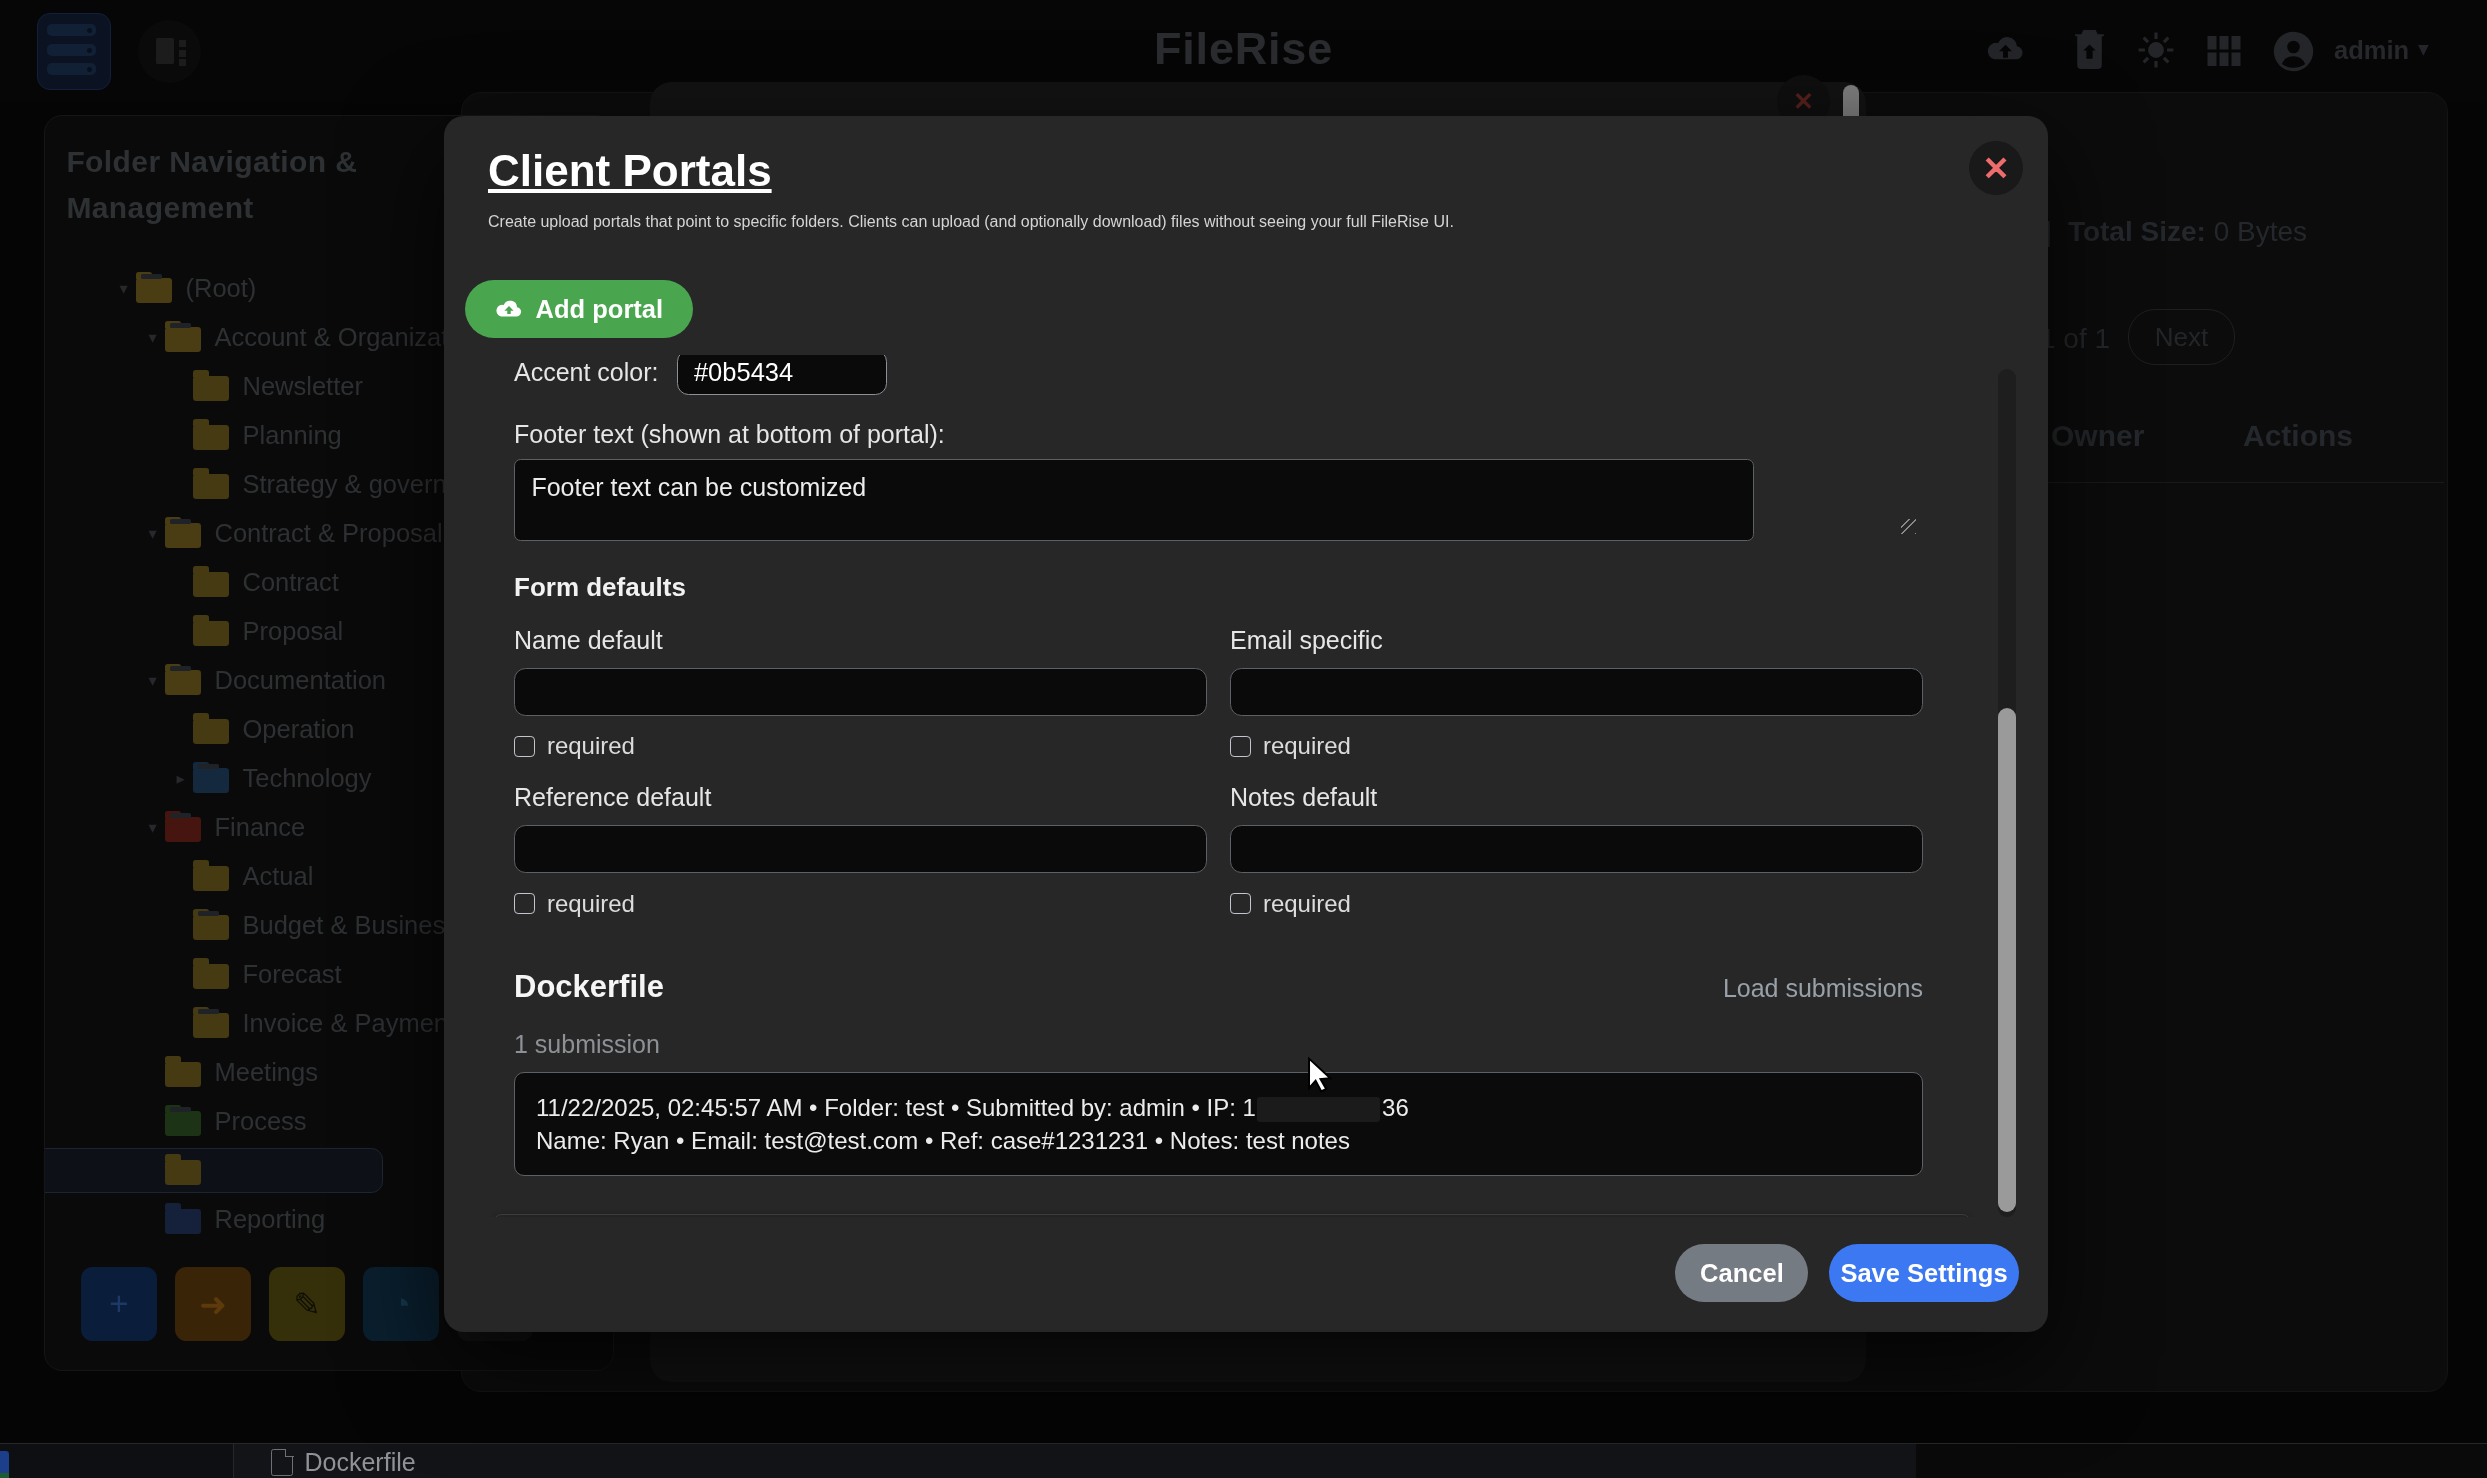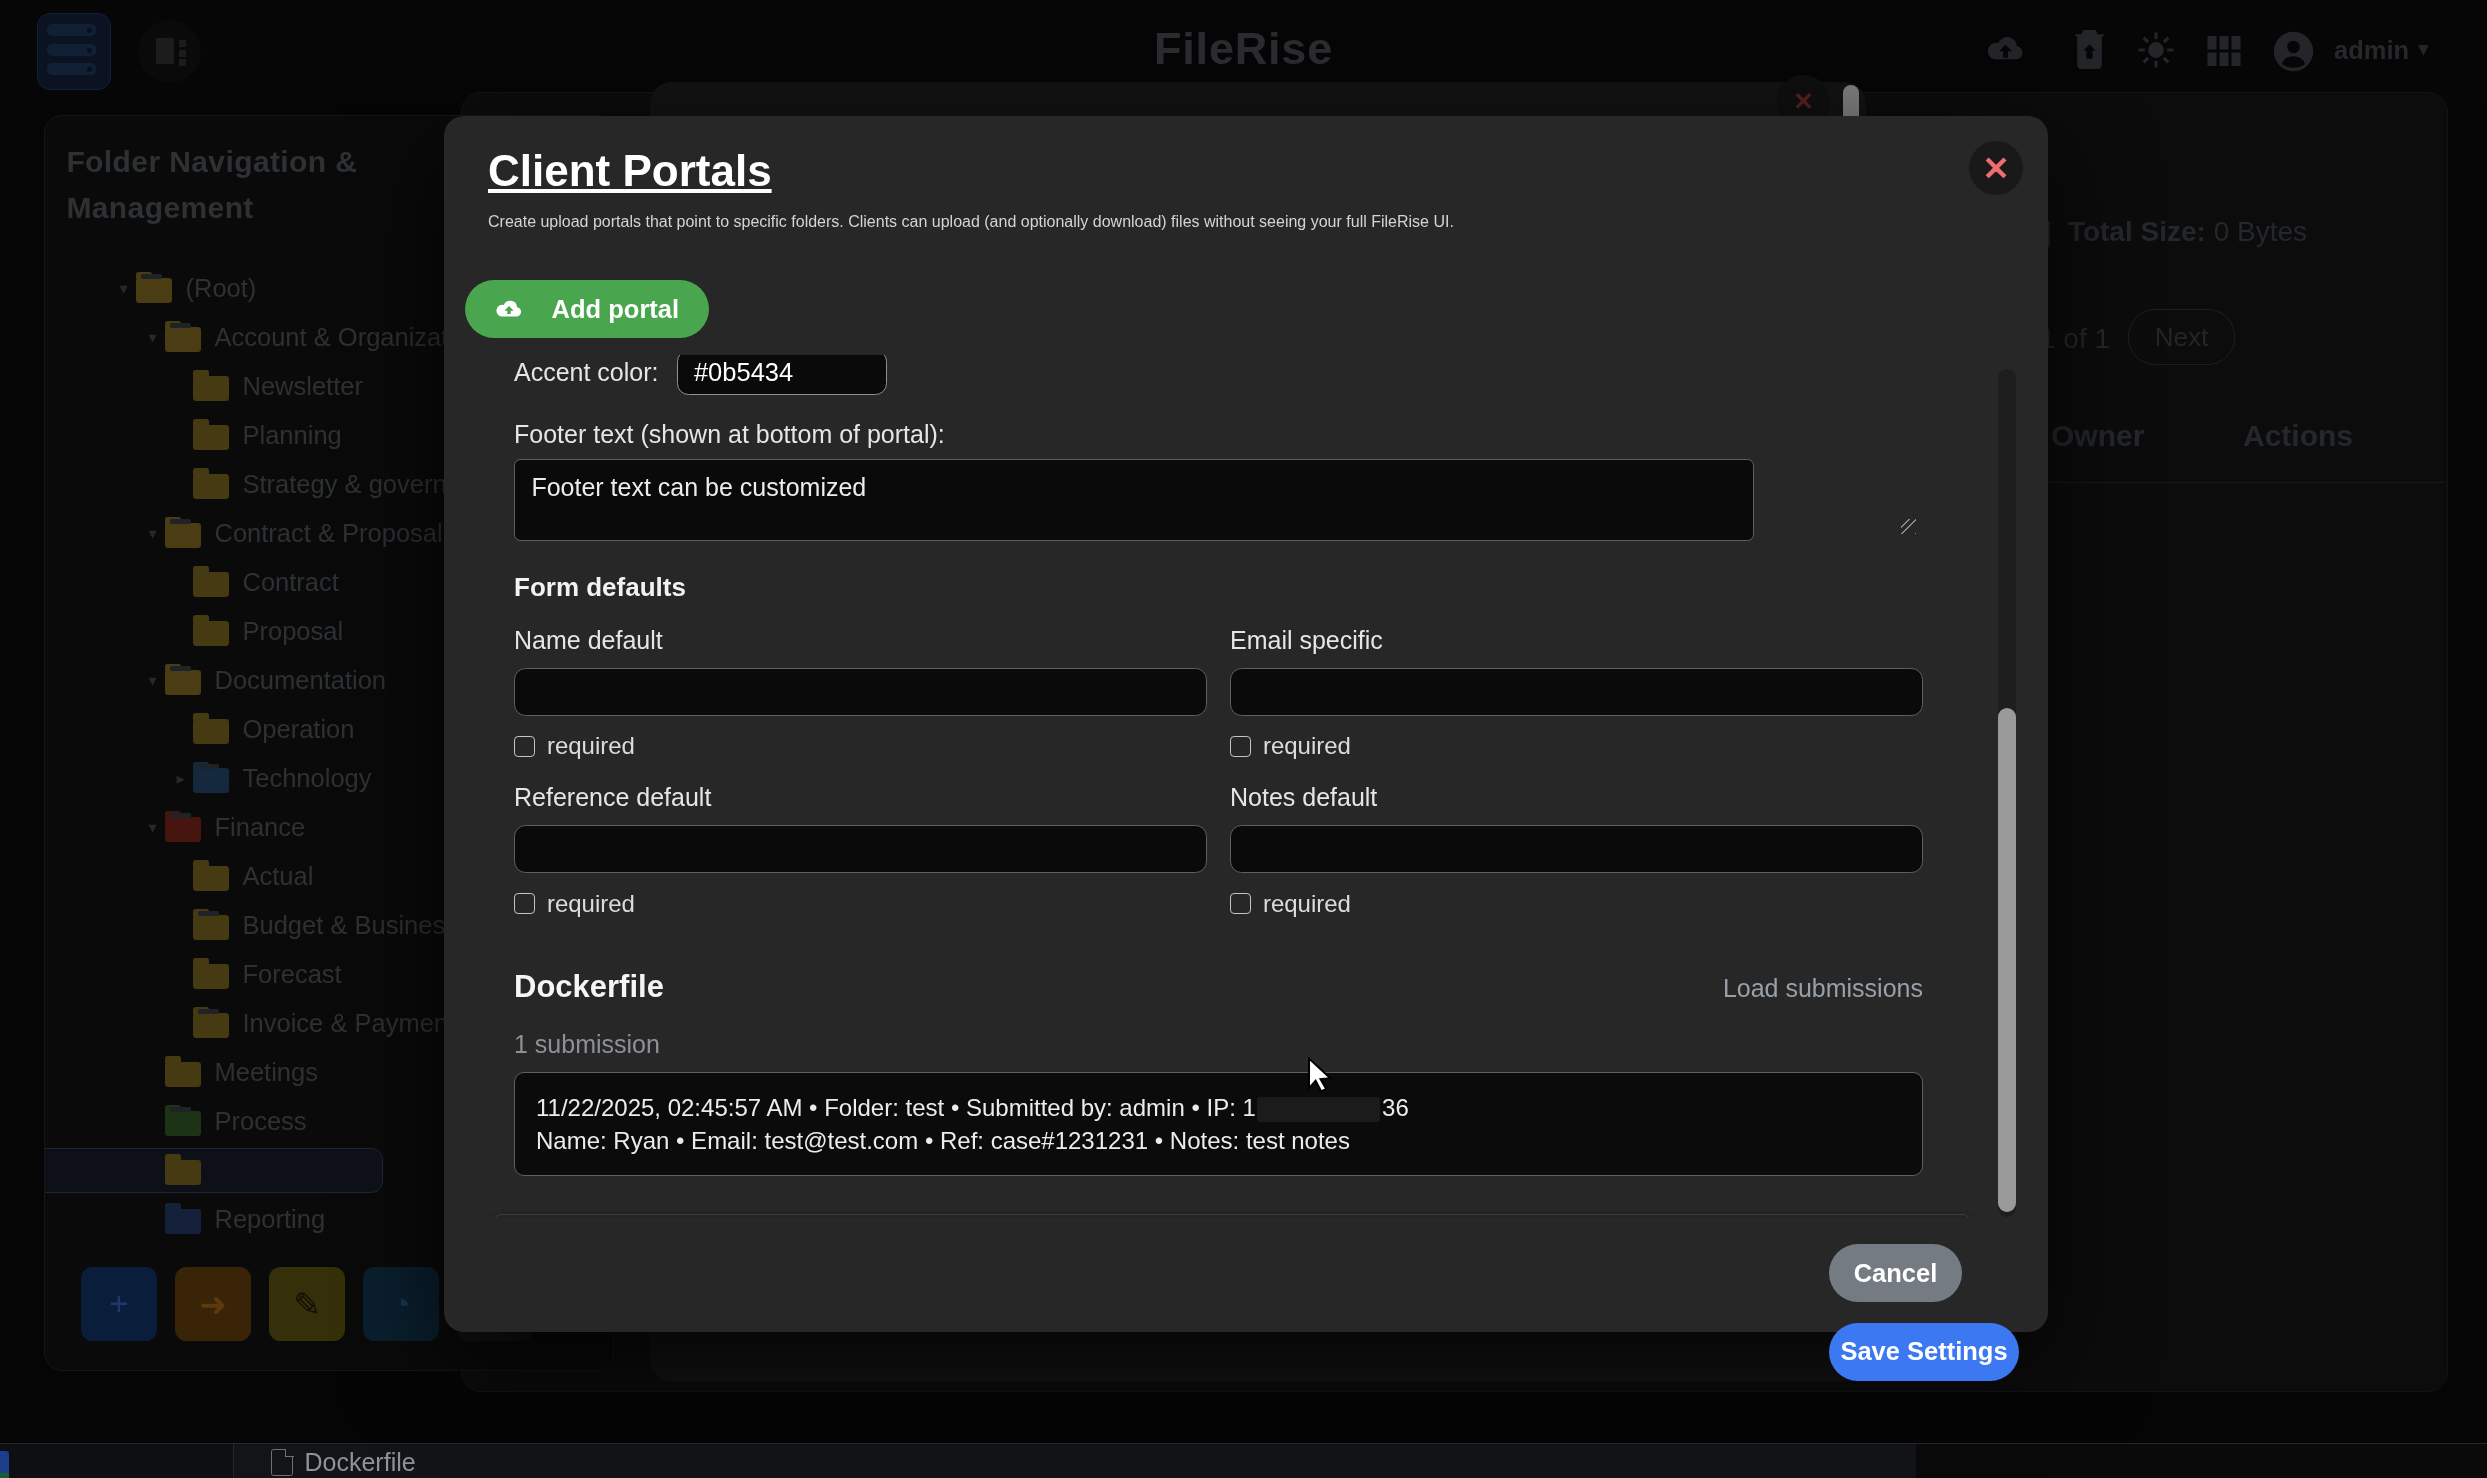--- a/index.html
+++ b/index.html
@@ -61,21 +61,21 @@
   #statusbar-right{position:absolute;left:1916px;top:0;width:571px;height:35px;background:#0a0a0b;}
 
   
   #modal{left:444px;top:116px;width:1604px;height:1216px;background:#272727;border-radius:20px;
          box-shadow:0 33px 99px rgba(0,0,0,.75);}
   #modal-title{position:absolute;left:44px;top:30px;font-size:44px;font-weight:bold;color:#fff;text-decoration:underline;}
   #modal-subtitle{position:absolute;left:44px;top:97px;font-size:16px;color:#d4d4d4;white-space:nowrap;}
   #modal-close{position:absolute;right:25px;top:25px;width:54px;height:54px;border-radius:50%;background:#191919;
                display:flex;align-items:center;justify-content:center;font-size:33px;font-weight:bold;color:#ee6c6c;cursor:pointer;}
   #add-portal-btn{position:absolute;left:20.6px;top:164px;height:58px;padding:0 30px;border-radius:29px;background:#4aa64e;
-                  display:flex;align-items:center;gap:29px;color:#fff;font-size:25.5px;font-weight:bold;cursor:pointer;border:none;}
+                  display:flex;align-items:center;gap:13px;color:#fff;font-size:25.5px;font-weight:bold;cursor:pointer;border:none;}
 
   #modal-scroll{position:absolute;left:27px;top:239px;width:1523px;height:862px;overflow:hidden;padding:0 71px 0 43px;box-sizing:border-box;}
   .field-label{font-size:25px;color:#e6e6e6;}
   #accent-row{display:flex;align-items:center;gap:18px;margin-top:-5px;}
   #accent-input{width:192px;height:43px;background:#0a0a0a;border:1.6px solid #8b9099;border-radius:11.5px;
                 color:#fff;font-size:25.5px;padding:0 0 0 16.4px;font-family:"Liberation Sans",sans-serif;}
   #footer-label{margin-top:25px;}
   #footer-wrap{position:relative;margin-top:10px;}
   #footer-textarea{width:1240px;height:82px;background:#0a0a0a;border:0.8px solid #5c6166;border-radius:6.6px;
                    color:#ececec;font-size:25px;padding:13px 16.4px;box-sizing:border-box;resize:none;
@@ -95,21 +95,21 @@
   #submissions-heading{font-size:31px;font-weight:bold;color:#f5f5f5;}
   #load-submissions{font-size:25px;color:#98a0a8;cursor:pointer;}
   #submission-count{margin-top:25px;font-size:25px;color:#8d9196;}
   #submission-box{margin-top:13px;border:0.8px solid #5c6166;border-radius:10px;background:#0b0b0b;
                   padding:18px 21px;font-size:24px;color:#ececec;line-height:33px;}
   .redact{display:inline-block;width:123px;height:25px;background:#1b1b1b;border-radius:3.3px;vertical-align:middle;margin:0 1.6px;}
   #portal-row{margin:38px 0 0 -22px;width:1480px;height:72px;box-sizing:border-box;border:0.8px solid #3d3d3d;border-radius:10px;
               background:#232323;display:flex;align-items:center;padding:0 21.4px;box-shadow:0 1.6px 5px rgba(0,0,0,.4);}
   #modal-scrollbar{position:absolute;left:1554px;top:253px;width:18px;height:848px;border-radius:9px;background:#1e1e1e;}
   #modal-scrollthumb{position:absolute;left:0;top:339px;width:18px;height:504px;border-radius:9px;background:#9a9a9a;}
-  #modal-footer{position:absolute;right:29px;top:1128px;display:flex;gap:20.6px;flex-direction:column;}
+  #modal-footer{position:absolute;right:29px;top:1128px;display:flex;gap:20.6px;}
   #cancel-btn{width:133px;height:58px;border-radius:29px;background:#757b82;border:none;color:#fff;
               font-size:25.5px;font-weight:bold;cursor:pointer;}
   #save-btn{width:190px;height:58px;border-radius:29px;background:#3b78f2;border:none;color:#fff;
             font-size:25.5px;font-weight:bold;cursor:pointer;}
 
   #cursor{left:1304px;top:1057px;}
 </style>
 </head>
 <body>
 

